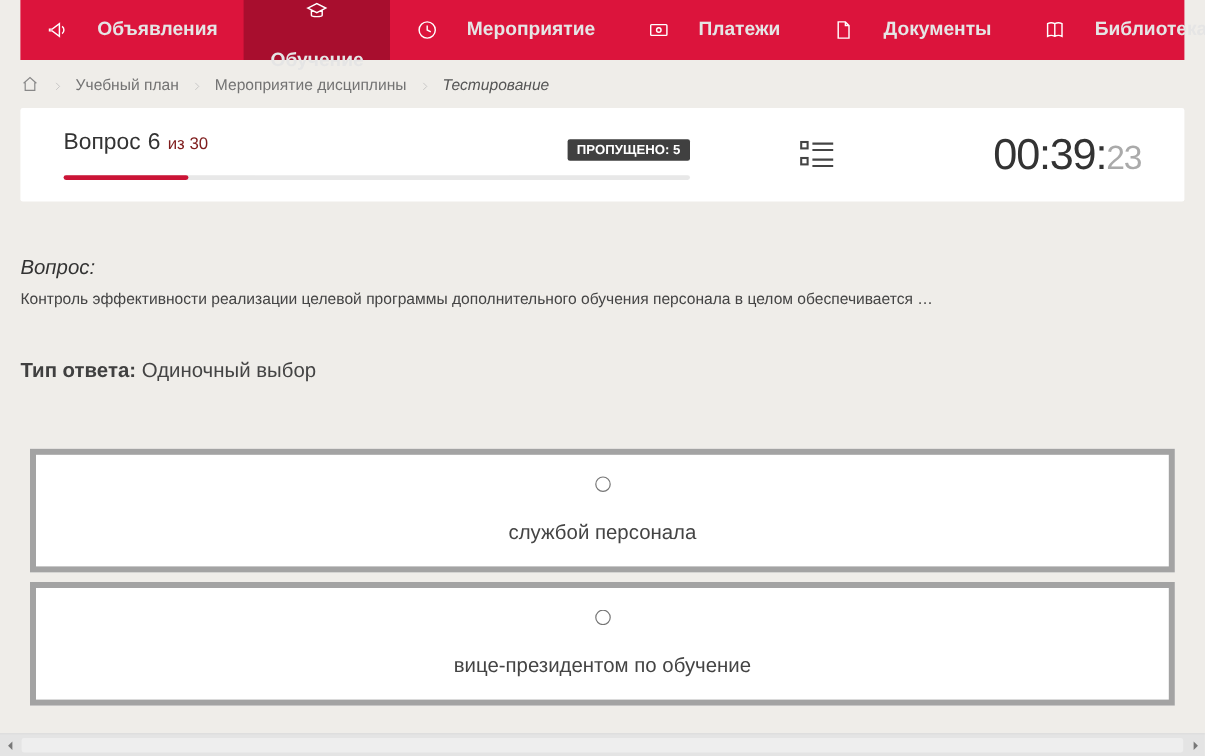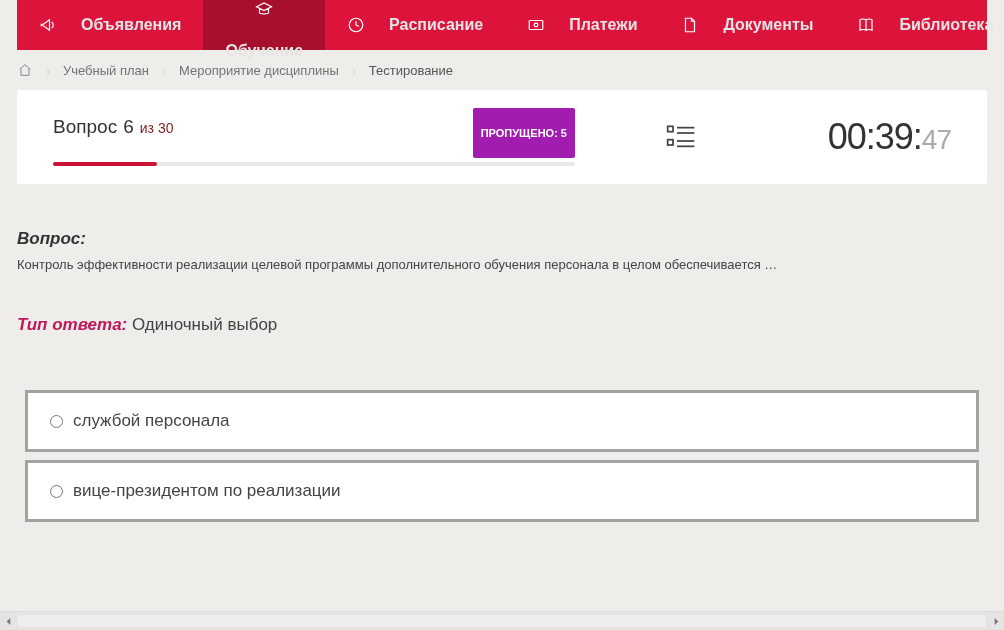--- a/index.html
+++ b/index.html
@@ -88,20 +88,21 @@
       stroke-width: 1.5;
       width: 100%;
       height: 100%;
     }
     .breadcrumb-link {
       color: #737373;
       cursor: pointer;
     }
     .breadcrumb-current {
       color: #555;
+      font-style: italic;
     }
     
     .page-title {
       text-align: center;
       color: #cb1436;
       font-size: 28px;
       font-weight: 700;
       margin: 20px 0 30px 0;
     }
     
@@ -146,25 +147,25 @@
       position: relative;
       margin-top: 4px;
     }
     .progress-fill {
       height: 100%;
       width: 20%;
       background: #cb1436;
       border-radius: 2px;
     }
     .skipped-badge {
-      background: #a21caf;
+      background: #404040;
       color: #fff;
       font-size: 11px;
       font-weight: 700;
-      padding: 19px 8px;
+      padding: 3px 8px;
       border-radius: 2px;
       display: inline-block;
     }
     .list-icon {
       width: 32px;
       height: 32px;
       margin-left: 90px;
       flex: none;
     }
     .list-icon svg {
@@ -185,54 +186,54 @@
     .timer-sub {
       color: #aaa;
       font-size: 28px;
     }
     
     .question-body {
       margin-top: 45px;
     }
     .q-label {
       font-style: italic;
-      font-weight: 700;
+      font-weight: 400;
       color: #333;
       font-size: 17px;
       margin-bottom: 6px;
     }
     .q-text {
       color: #444;
       font-size: 13px;
       line-height: 1.55;
       margin-bottom: 40px;
     }
     .answer-type-row {
       color: #444;
       font-size: 17px;
       margin-bottom: 55px;
     }
     .answer-type-label {
-      font-style: italic;
       font-weight: 700;
-      color: #be185d;
+      color: #404040;
     }
     
     .answer-list {
       padding: 0 8px;
     }
     .answer-option {
-      border: 3px solid #a3a3a3;
+      border: 5px solid #a3a3a3;
       background: #ffffff;
       padding: 18px 22px;
       display: flex;
       align-items: center;
-      gap: 10px;
+      gap: 24px;
       margin-bottom: 8px;
       cursor: pointer;
+      flex-direction: column;
     }
     .answer-radio {
       width: 13px;
       height: 13px;
       flex: none;
       cursor: pointer;
     }
     .answer-text {
       color: #444;
       font-size: 17px;
@@ -289,21 +290,21 @@
       </span>
       <span>Обучение</span>
     </div>
     <div class="nav-item">
       <span class="nav-icon">
         <svg viewBox="0 0 24 24">
               <circle cx="12" cy="12" r="9"></circle>
               <path d="M12 7 L12 12 L16 14"></path>
             </svg>
       </span>
-      <span>Расписание</span>
+      <span>Мероприятие</span>
     </div>
     <div class="nav-item">
       <span class="nav-icon">
         <svg viewBox="0 0 24 24">
               <rect x="3" y="6" width="18" height="12" rx="1"></rect>
               <circle cx="12" cy="12" r="2.5"></circle>
             </svg>
       </span>
       <span>Платежи</span>
     </div>
@@ -374,40 +375,40 @@
       <svg viewBox="0 0 24 24">
         <rect x="2" y="4" width="4" height="4"></rect>
         <rect x="2" y="14" width="4" height="4"></rect>
         <line x1="9" y1="5" x2="22" y2="5"></line>
         <line x1="9" y1="9" x2="22" y2="9"></line>
         <line x1="9" y1="15" x2="22" y2="15"></line>
         <line x1="9" y1="19" x2="22" y2="19"></line>
       </svg>
     </span>
     <div class="timer">
-      <span>00:39:</span><span class="timer-sub">47</span>
+      <span>00:39:</span><span class="timer-sub">23</span>
     </div>
   </div>
 
   <div class="question-body">
     <div class="q-label">Вопрос:</div>
     <div class="q-text">Контроль эффективности реализации целевой программы дополнительного обучения персонала в целом обеспечивается …</div>
     <div class="answer-type-row">
       <span class="answer-type-label">Тип ответа:</span>
       <span>Одиночный выбор</span>
     </div>
 
     <div class="answer-list">
       <label class="answer-option">
         <input type="radio" name="ans" class="answer-radio" style="">
         <span class="answer-text">службой персонала</span>
       </label>
       <label class="answer-option">
         <input type="radio" name="ans" class="answer-radio" style="">
-        <span class="answer-text">вице-президентом по реализации</span>
+        <span class="answer-text">вице-президентом по обучение</span>
       </label>
 
     </div>
   </div>
 
 </div>
 </div>
 
 <div class="hscroll">
   <span class="hscroll-arrow">

